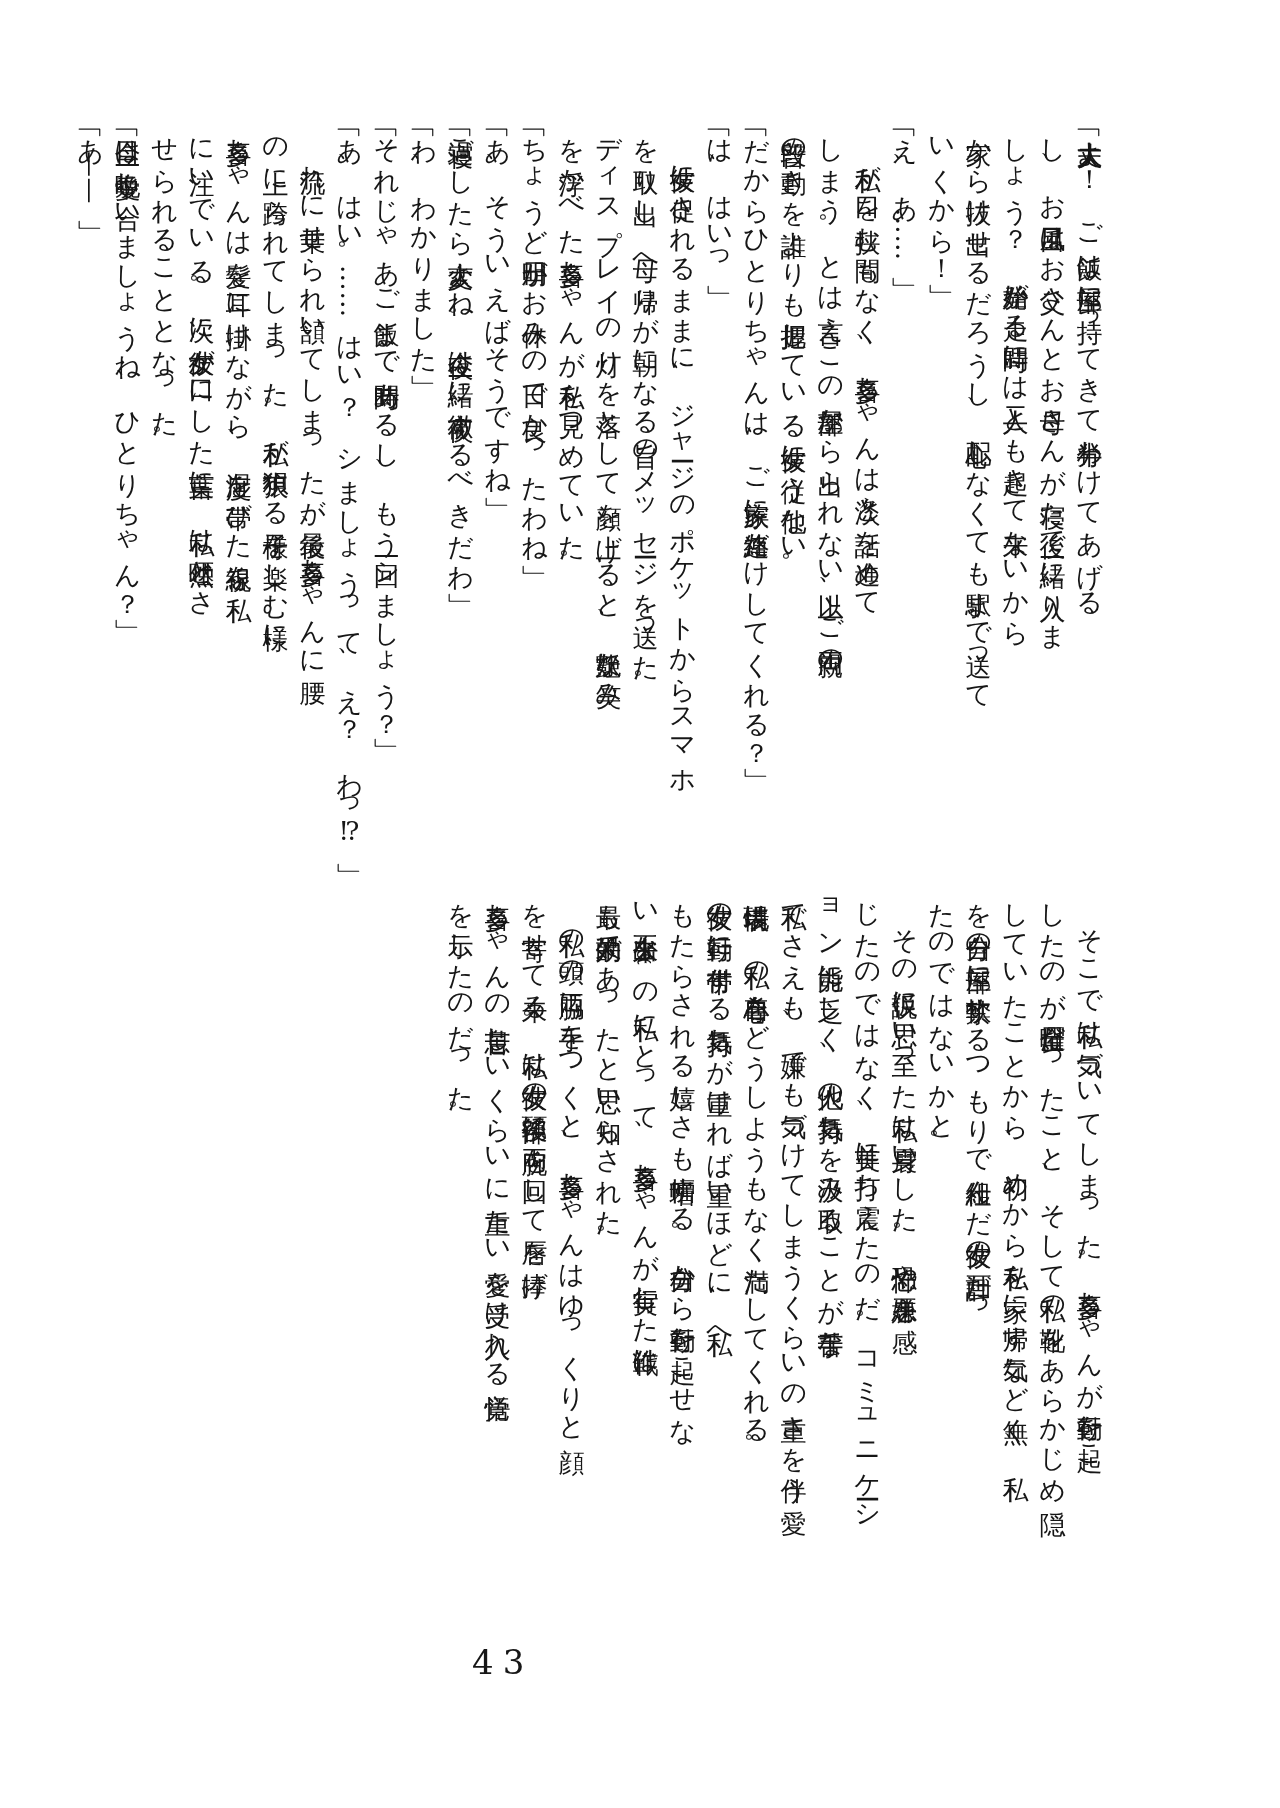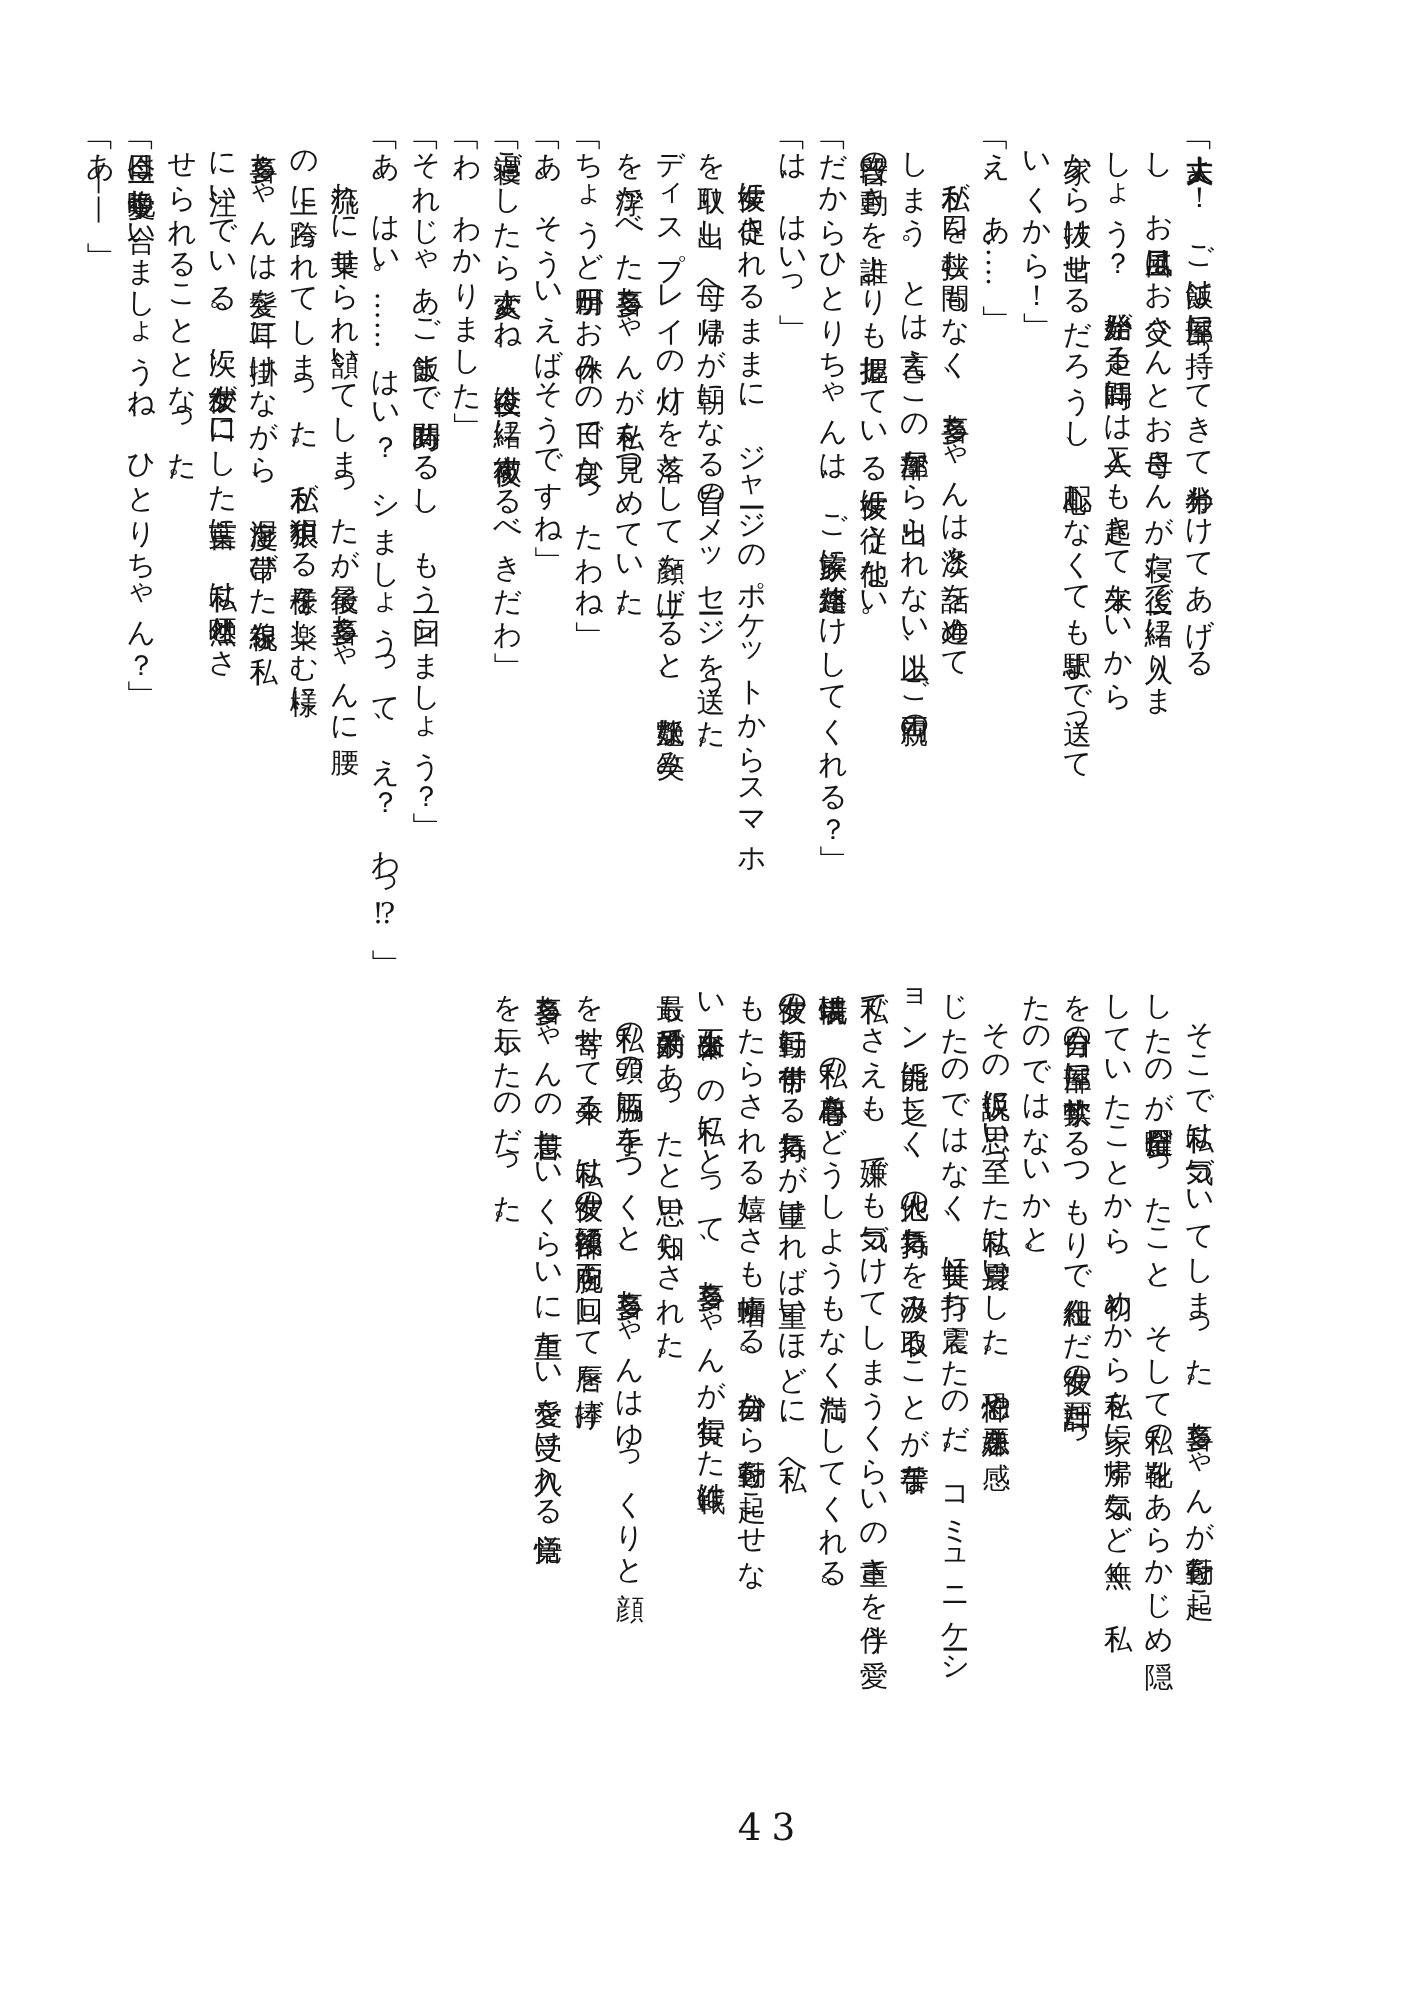--- a/index.html
+++ b/index.html
@@ -39,21 +39,21 @@
   .text-line {
     line-height: 37px;      
     white-space: nowrap;    
     height: 722px;
   }
   .page-number {
     position: absolute;
     top: 1642px;
     left: 472px;
     width: 260px;
-    text-align: right;
+    text-align: left;
     font-size: 34px;
     letter-spacing: 9px;
     color: #161616;
   }
 </style>
 </head>
 <body>
 
 <div class="page">
 

